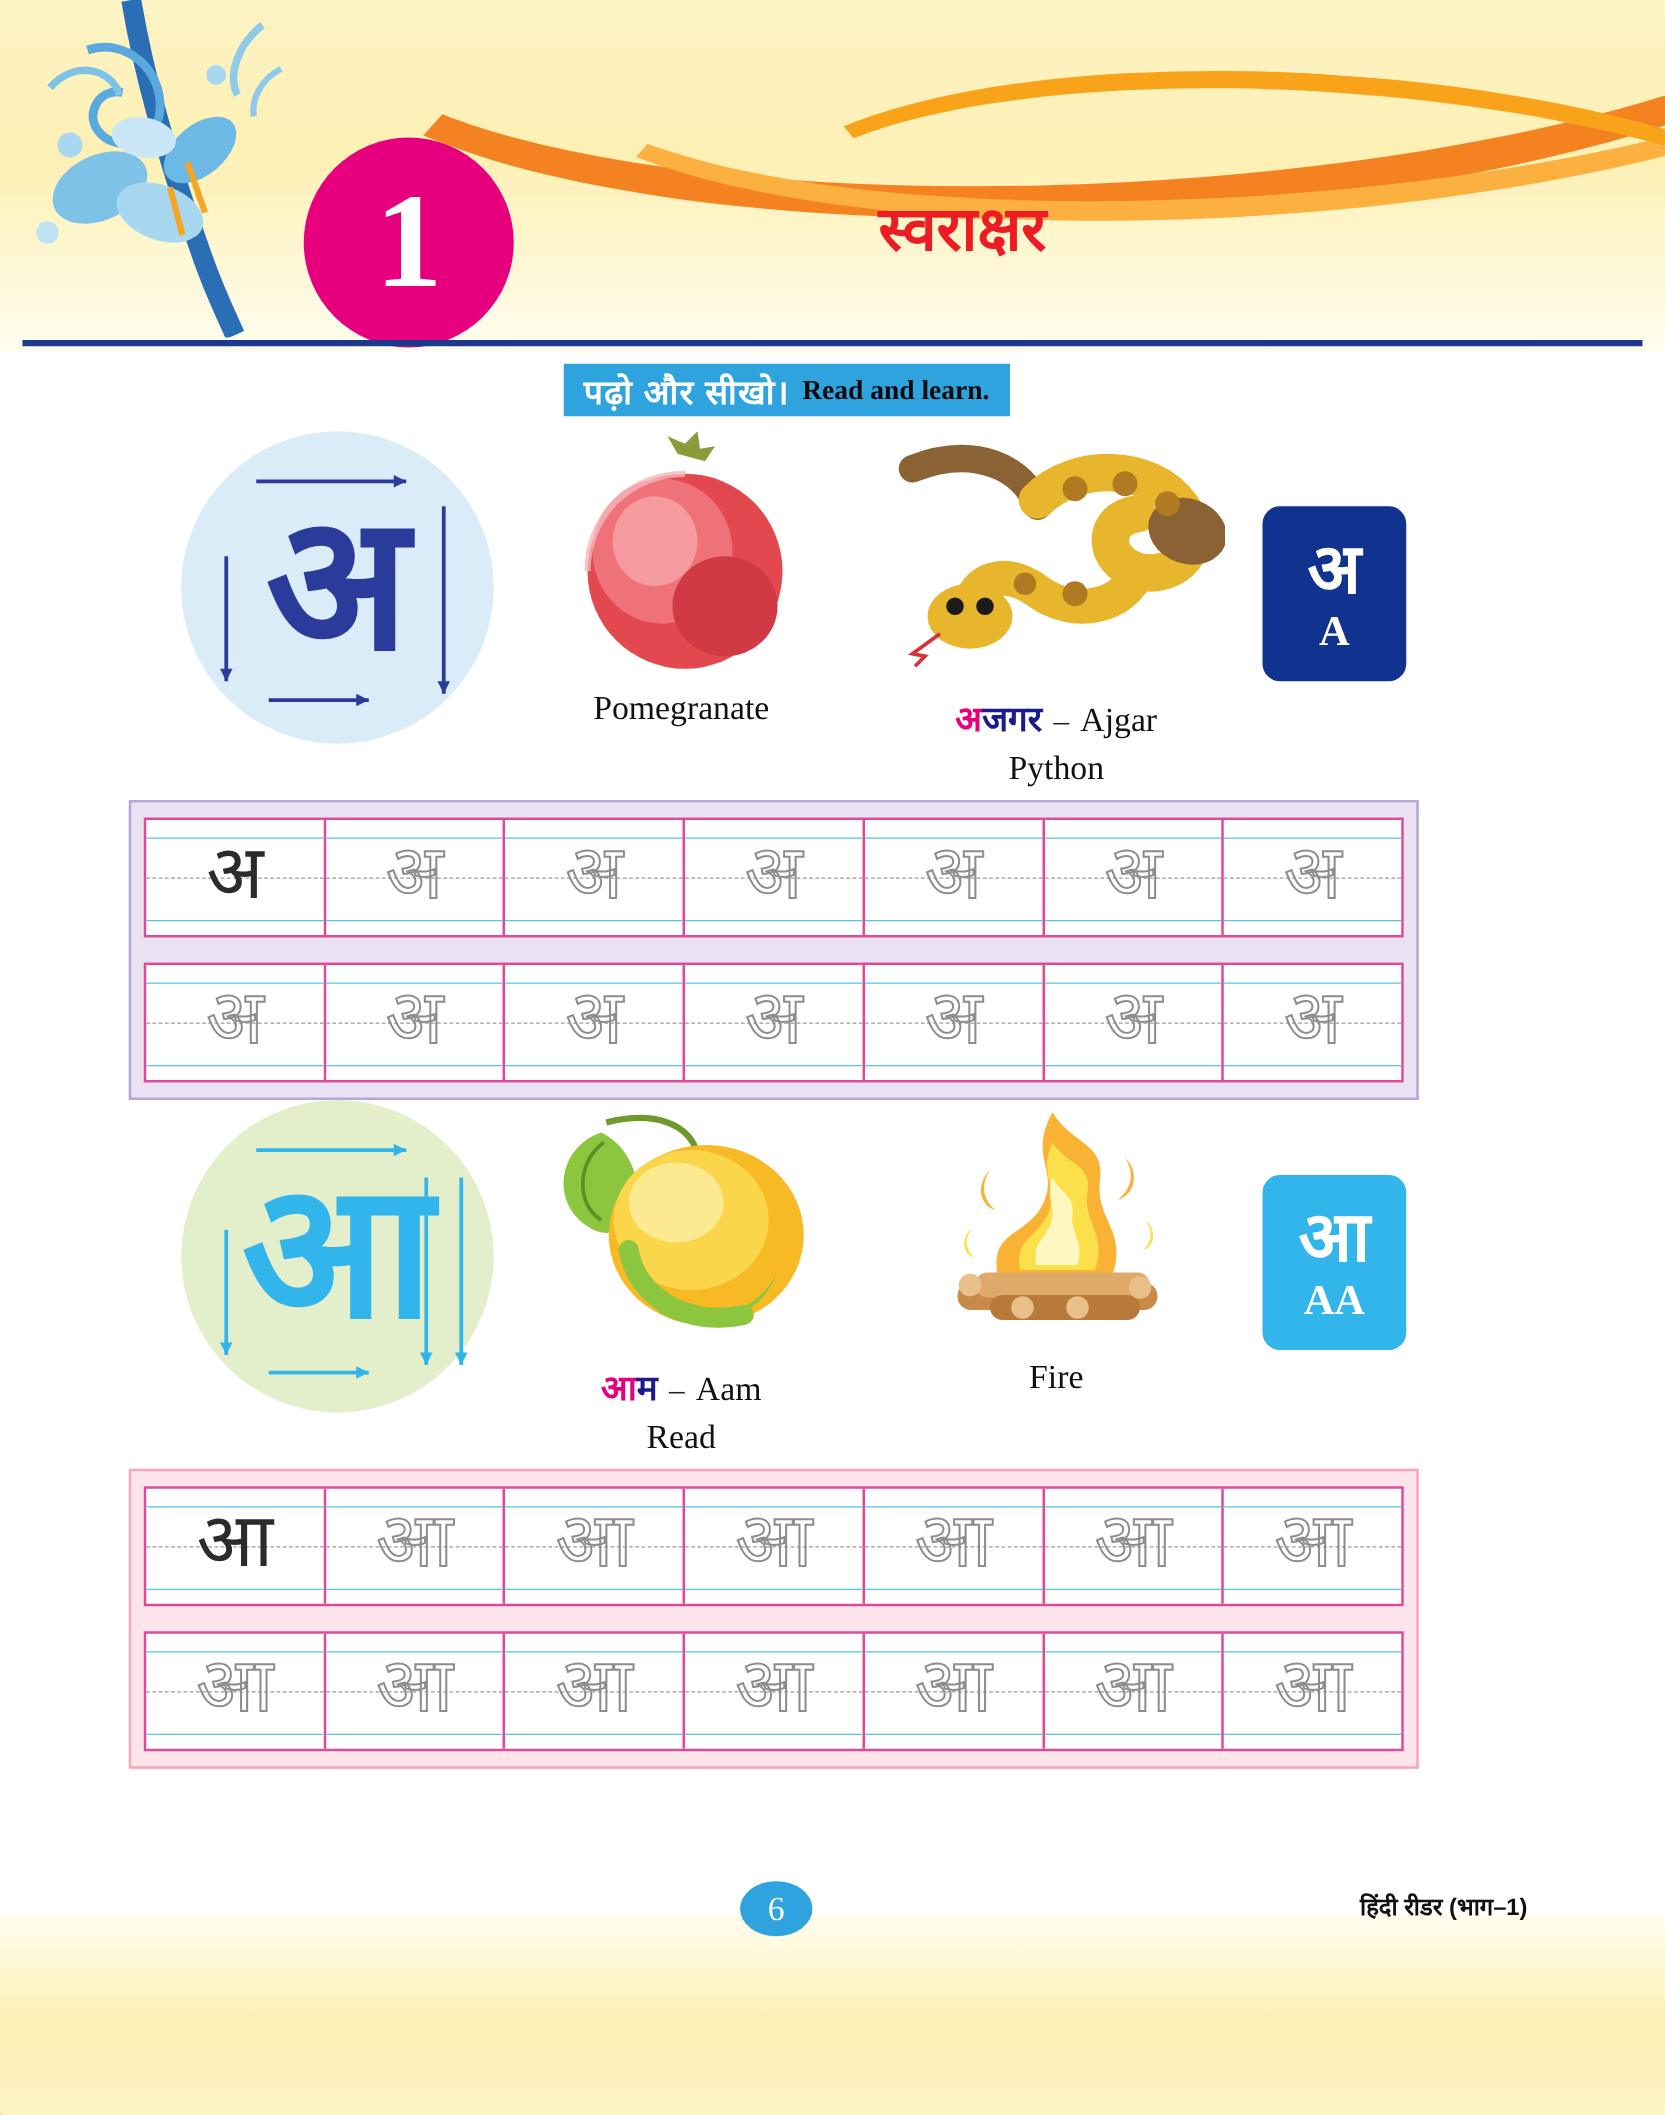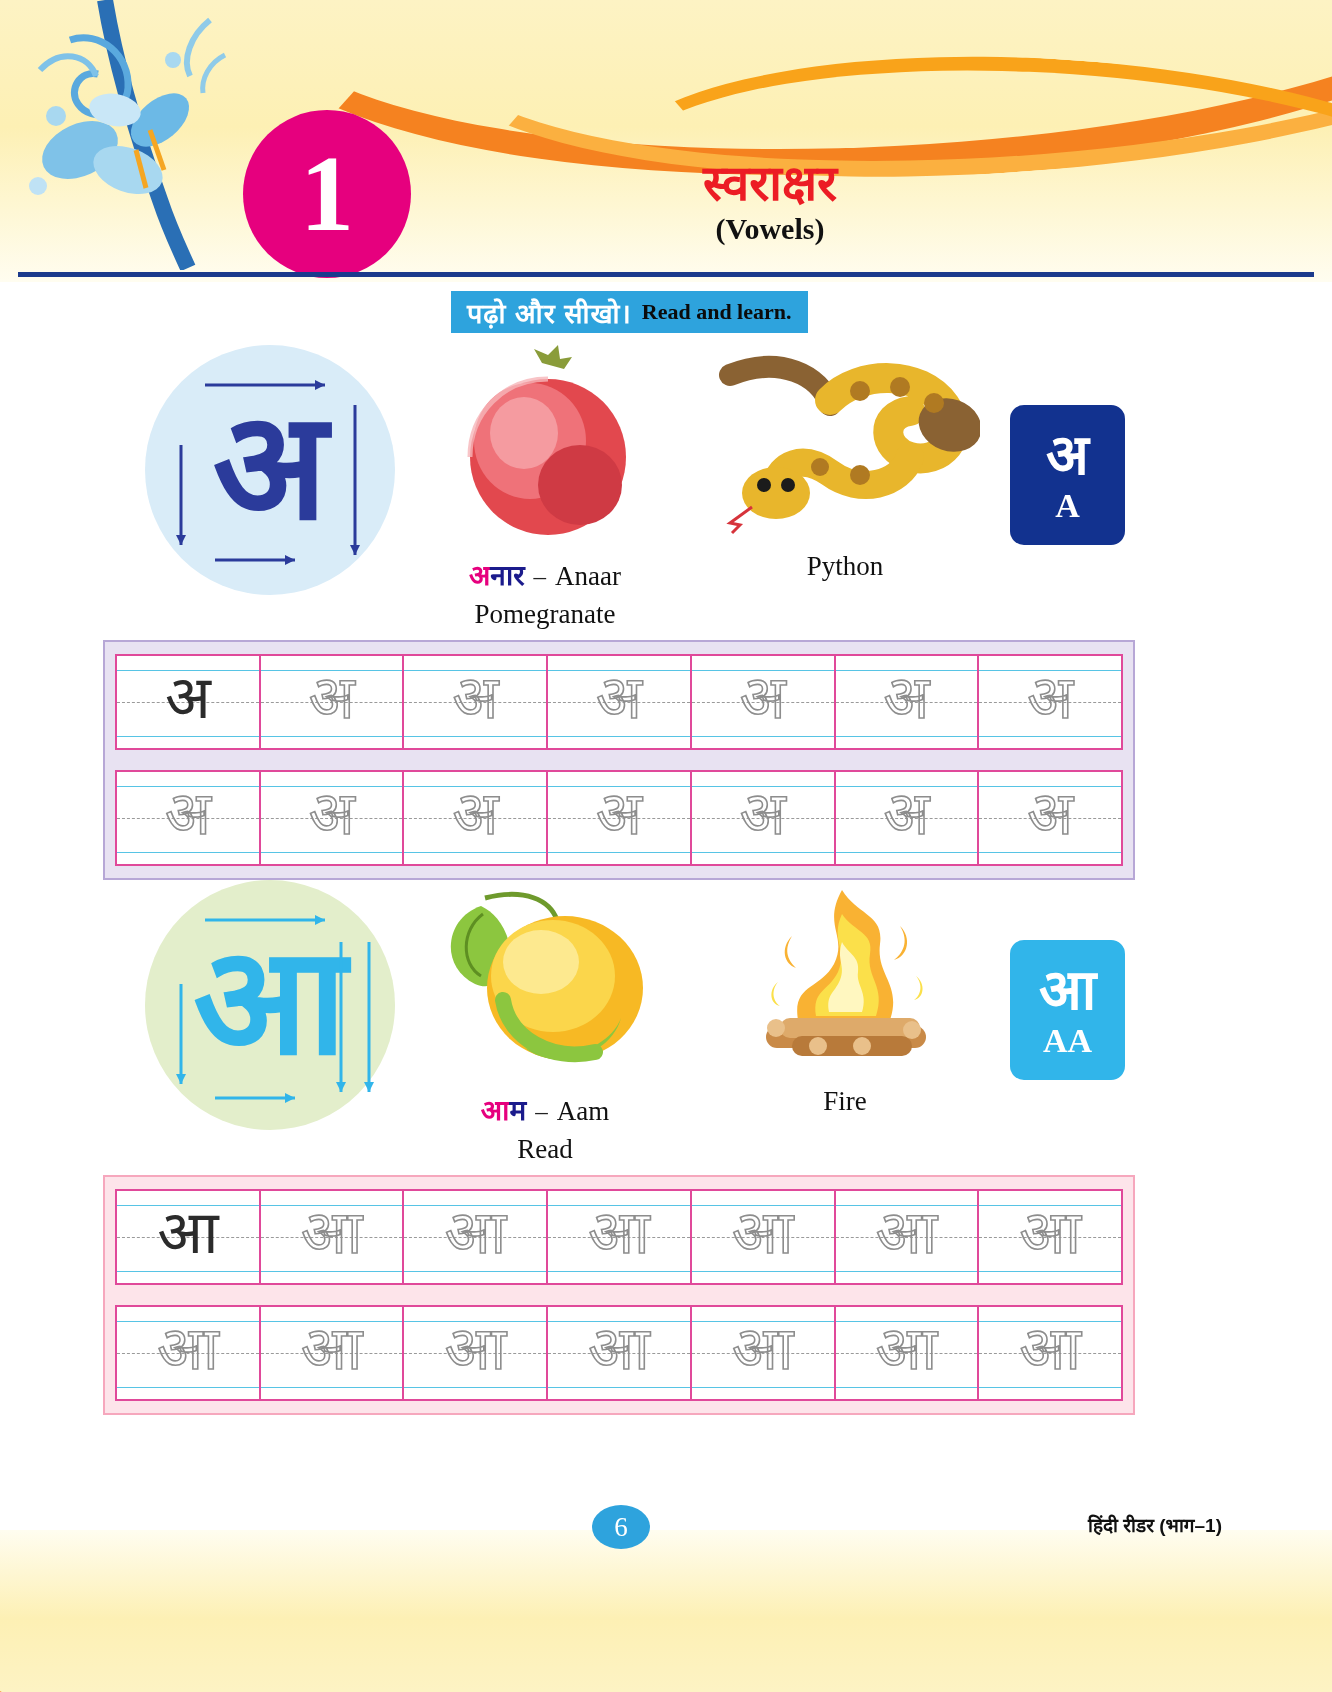--- a/index.html
+++ b/index.html
@@ -384,21 +384,20 @@
       <path d="M30 70 c20 -22 48 -16 56 6" stroke="#7fc2e8" stroke-width="6" fill="none"></path>
       <path d="M200 20 c-20 16 -28 40 -20 56" stroke="#8fcbe9" stroke-width="6" fill="none"></path>
       <path d="M215 55 c-16 8 -24 24 -22 38" stroke="#8fcbe9" stroke-width="5" fill="none"></path>
       <circle cx="46" cy="116" r="10" fill="#a8d8f0"></circle>
       <circle cx="163" cy="60" r="8" fill="#a8d8f0"></circle>
       <circle cx="28" cy="186" r="9" fill="#bfe2f5"></circle>
     </svg>
 
     <div class="chapter-badge">1</div>
     <div class="title-hi">स्वराक्षर</div>
-    <div class="title-en">(Vowels)</div>
   </div>
   <div class="blue-rule"></div>
 
   <div class="instruction">
     <span class="hi">पढ़ो और सीखो।</span>
     <span class="en">Read and learn.</span>
   </div>
 
   <div class="lesson" id="lesson-a">
 
@@ -419,25 +418,20 @@
     <div class="word-col c1">
       <div class="pic">
         <svg width="230" height="200" viewBox="0 0 230 200">
           <path d="M112 18 l-8 -14 l14 6 l10 -10 l2 14 l12 -2 l-8 12" fill="#8a9c3a"></path>
           <circle cx="118" cy="112" r="78" fill="#e2484e"></circle>
           <ellipse cx="100" cy="96" rx="56" ry="58" fill="#ef7279"></ellipse>
           <ellipse cx="94" cy="88" rx="34" ry="36" fill="#f59ba0"></ellipse>
           <ellipse cx="150" cy="140" rx="42" ry="40" fill="#cf3a44"></ellipse>
           <path d="M118 34 c-44 0 -78 34 -78 78" stroke="#f6b5b9" stroke-width="5" fill="none" opacity=".8"></path>
         </svg>
-      </div>
-      <div class="word-line">
-        <span class="word-hi"><span class="first">अ</span><span>नार</span></span>
-        <span class="dash">–</span>
-        <span class="word-rom">Anaar</span>
       </div>
       <div class="word-en">Pomegranate</div>
     </div>
 
     <div class="word-col c2">
       <div class="pic">
         <svg width="270" height="200" viewBox="0 0 270 200">
           <path d="M20 30 C70 10 110 30 120 60" stroke="#8a6233" stroke-width="22" fill="none" stroke-linecap="round"></path>
           <path d="M120 55 C150 25 210 25 235 60 C258 92 230 120 200 112 C172 104 170 70 200 66" stroke="#e8b62c" stroke-width="30" fill="none" stroke-linecap="round"></path>
           <path d="M200 112 C190 140 150 150 120 128 C92 108 70 120 66 140" stroke="#e8b62c" stroke-width="28" fill="none" stroke-linecap="round"></path>
@@ -445,20 +439,25 @@
           <ellipse cx="66" cy="148" rx="34" ry="26" fill="#e8b62c"></ellipse>
           <circle cx="54" cy="140" r="7" fill="#1b1b1b"></circle>
           <circle cx="78" cy="140" r="7" fill="#1b1b1b"></circle>
           <path d="M42 162 l-22 16 l10 2 l-8 8" stroke="#d6333b" stroke-width="3" fill="none"></path>
           <circle cx="150" cy="46" r="10" fill="#b07a22"></circle>
           <circle cx="190" cy="42" r="10" fill="#b07a22"></circle>
           <circle cx="224" cy="58" r="10" fill="#b07a22"></circle>
           <circle cx="150" cy="130" r="10" fill="#b07a22"></circle>
           <circle cx="110" cy="122" r="9" fill="#b07a22"></circle>
         </svg>
+      </div>
+      <div class="word-line">
+        <span class="word-hi"><span class="first">अ</span><span>जगर</span></span>
+        <span class="dash">–</span>
+        <span class="word-rom">Ajgar</span>
       </div>
       <div class="word-en">Python</div>
     </div>
 
     <div class="chip chip-a">
       <span class="chip-hi">अ</span>
       <span class="chip-en">A</span>
     </div>
   </div>
 

